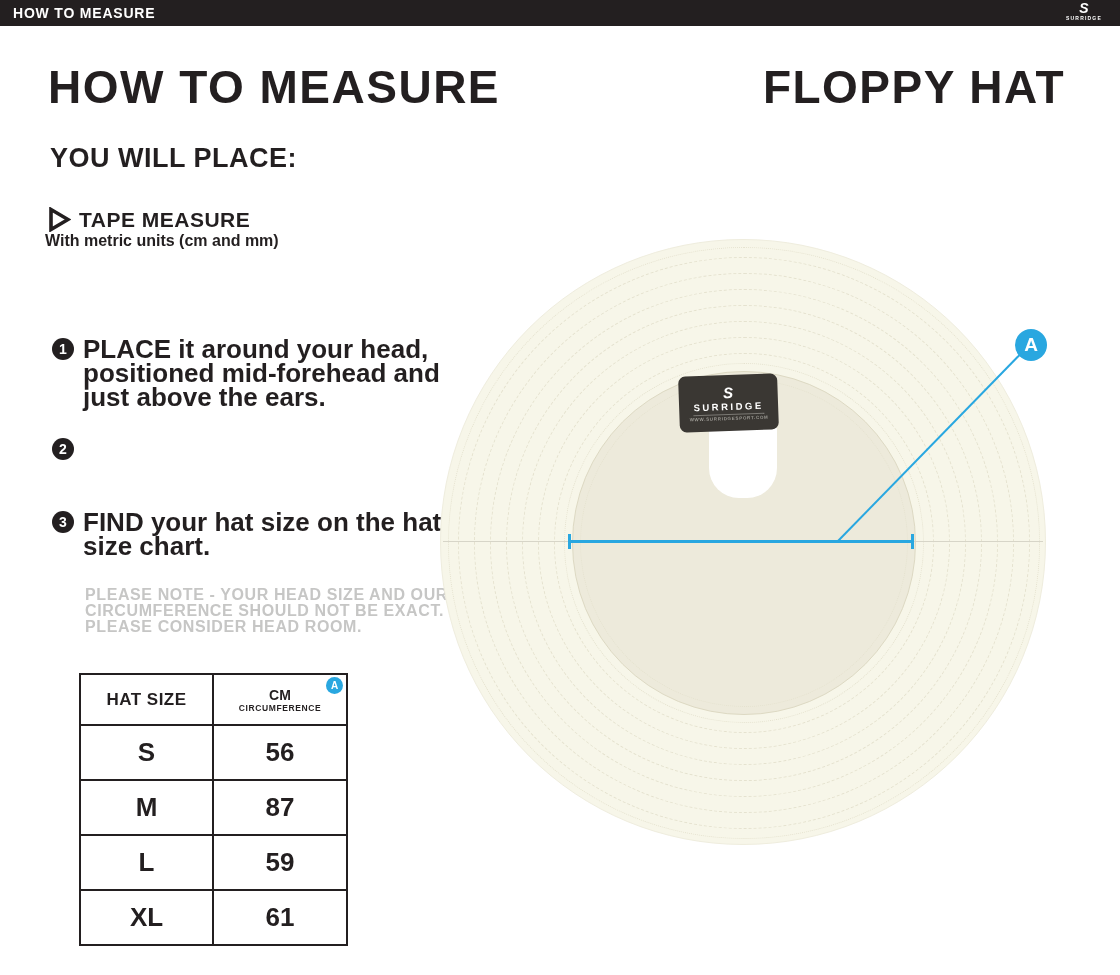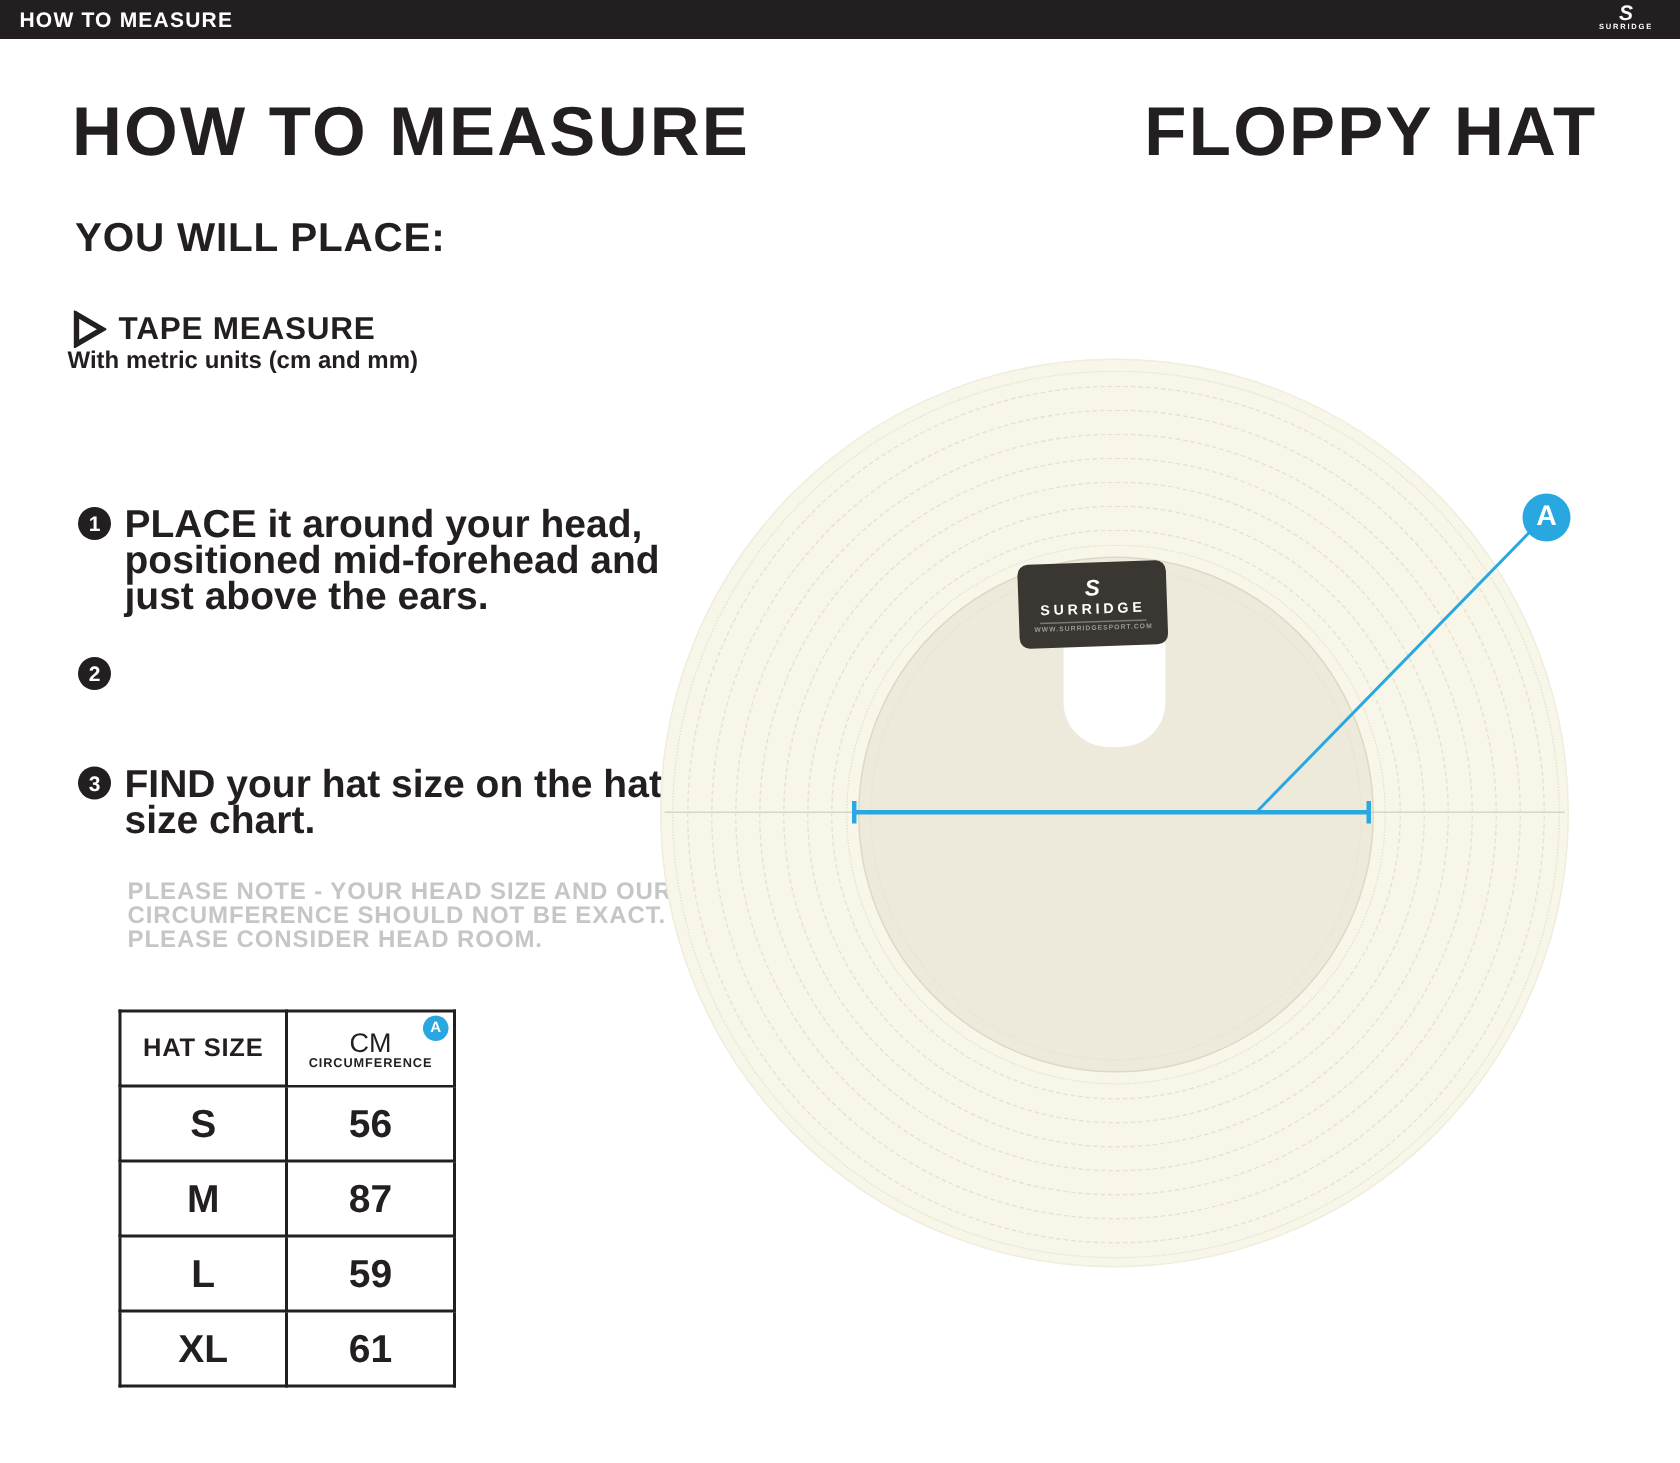--- a/index.html
+++ b/index.html
@@ -43,26 +43,26 @@
     font-size:14px;font-weight:bold;display:flex;align-items:center;justify-content:center;margin-top:1px;}
   .step-text{font-size:26px;font-weight:bold;line-height:24px;white-space:pre-line;}
   .step1{top:337px;} .step2{top:437px;} .step3{top:510px;}
 
   
   .note{left:85px;top:587px;font-size:16px;font-weight:bold;line-height:16px;color:var(--note);
     letter-spacing:0.6px;white-space:pre-line;}
 
   
   .size-table{left:79px;top:673px;border-collapse:collapse;}
-  .size-table td,.size-table th{border:2px solid var(--dark);text-align:center;vertical-align:middle;padding:0;background:#fff;}
+  .size-table td,.size-table th{border:2px solid var(--dark);text-align:center;vertical-align:middle;padding:11px;background:#fff;}
   .size-table .c1{width:109px;} .size-table .c2{width:110px;}
   .size-table tr{height:50px;}
   .th1{font-size:17px;font-weight:bold;letter-spacing:0.5px;}
   .th2{position:relative;}
-  .th2 .cm{font-size:18px;font-weight:normal;line-height:18px;}
+  .th2 .cm{font-size:14px;font-weight:bold;line-height:18px;}
   .th2 .circ{font-size:8.5px;font-weight:bold;letter-spacing:0.6px;line-height:9px;}
   .cell{font-size:26px;font-weight:bold;}
   .badge-a-small{position:absolute;top:2px;right:3px;width:17px;height:17px;border-radius:50%;
     background:var(--accent);color:#fff;font-size:10px;font-weight:bold;
     display:flex;align-items:center;justify-content:center;}
 
   
   .hat{left:440px;top:239px;width:606px;height:606px;border-radius:50%;
     background:var(--brim);border:1px solid #efedde;box-sizing:border-box;}
   .ring{position:absolute;border:1px dashed var(--ringc);border-radius:50%;box-sizing:border-box;}

